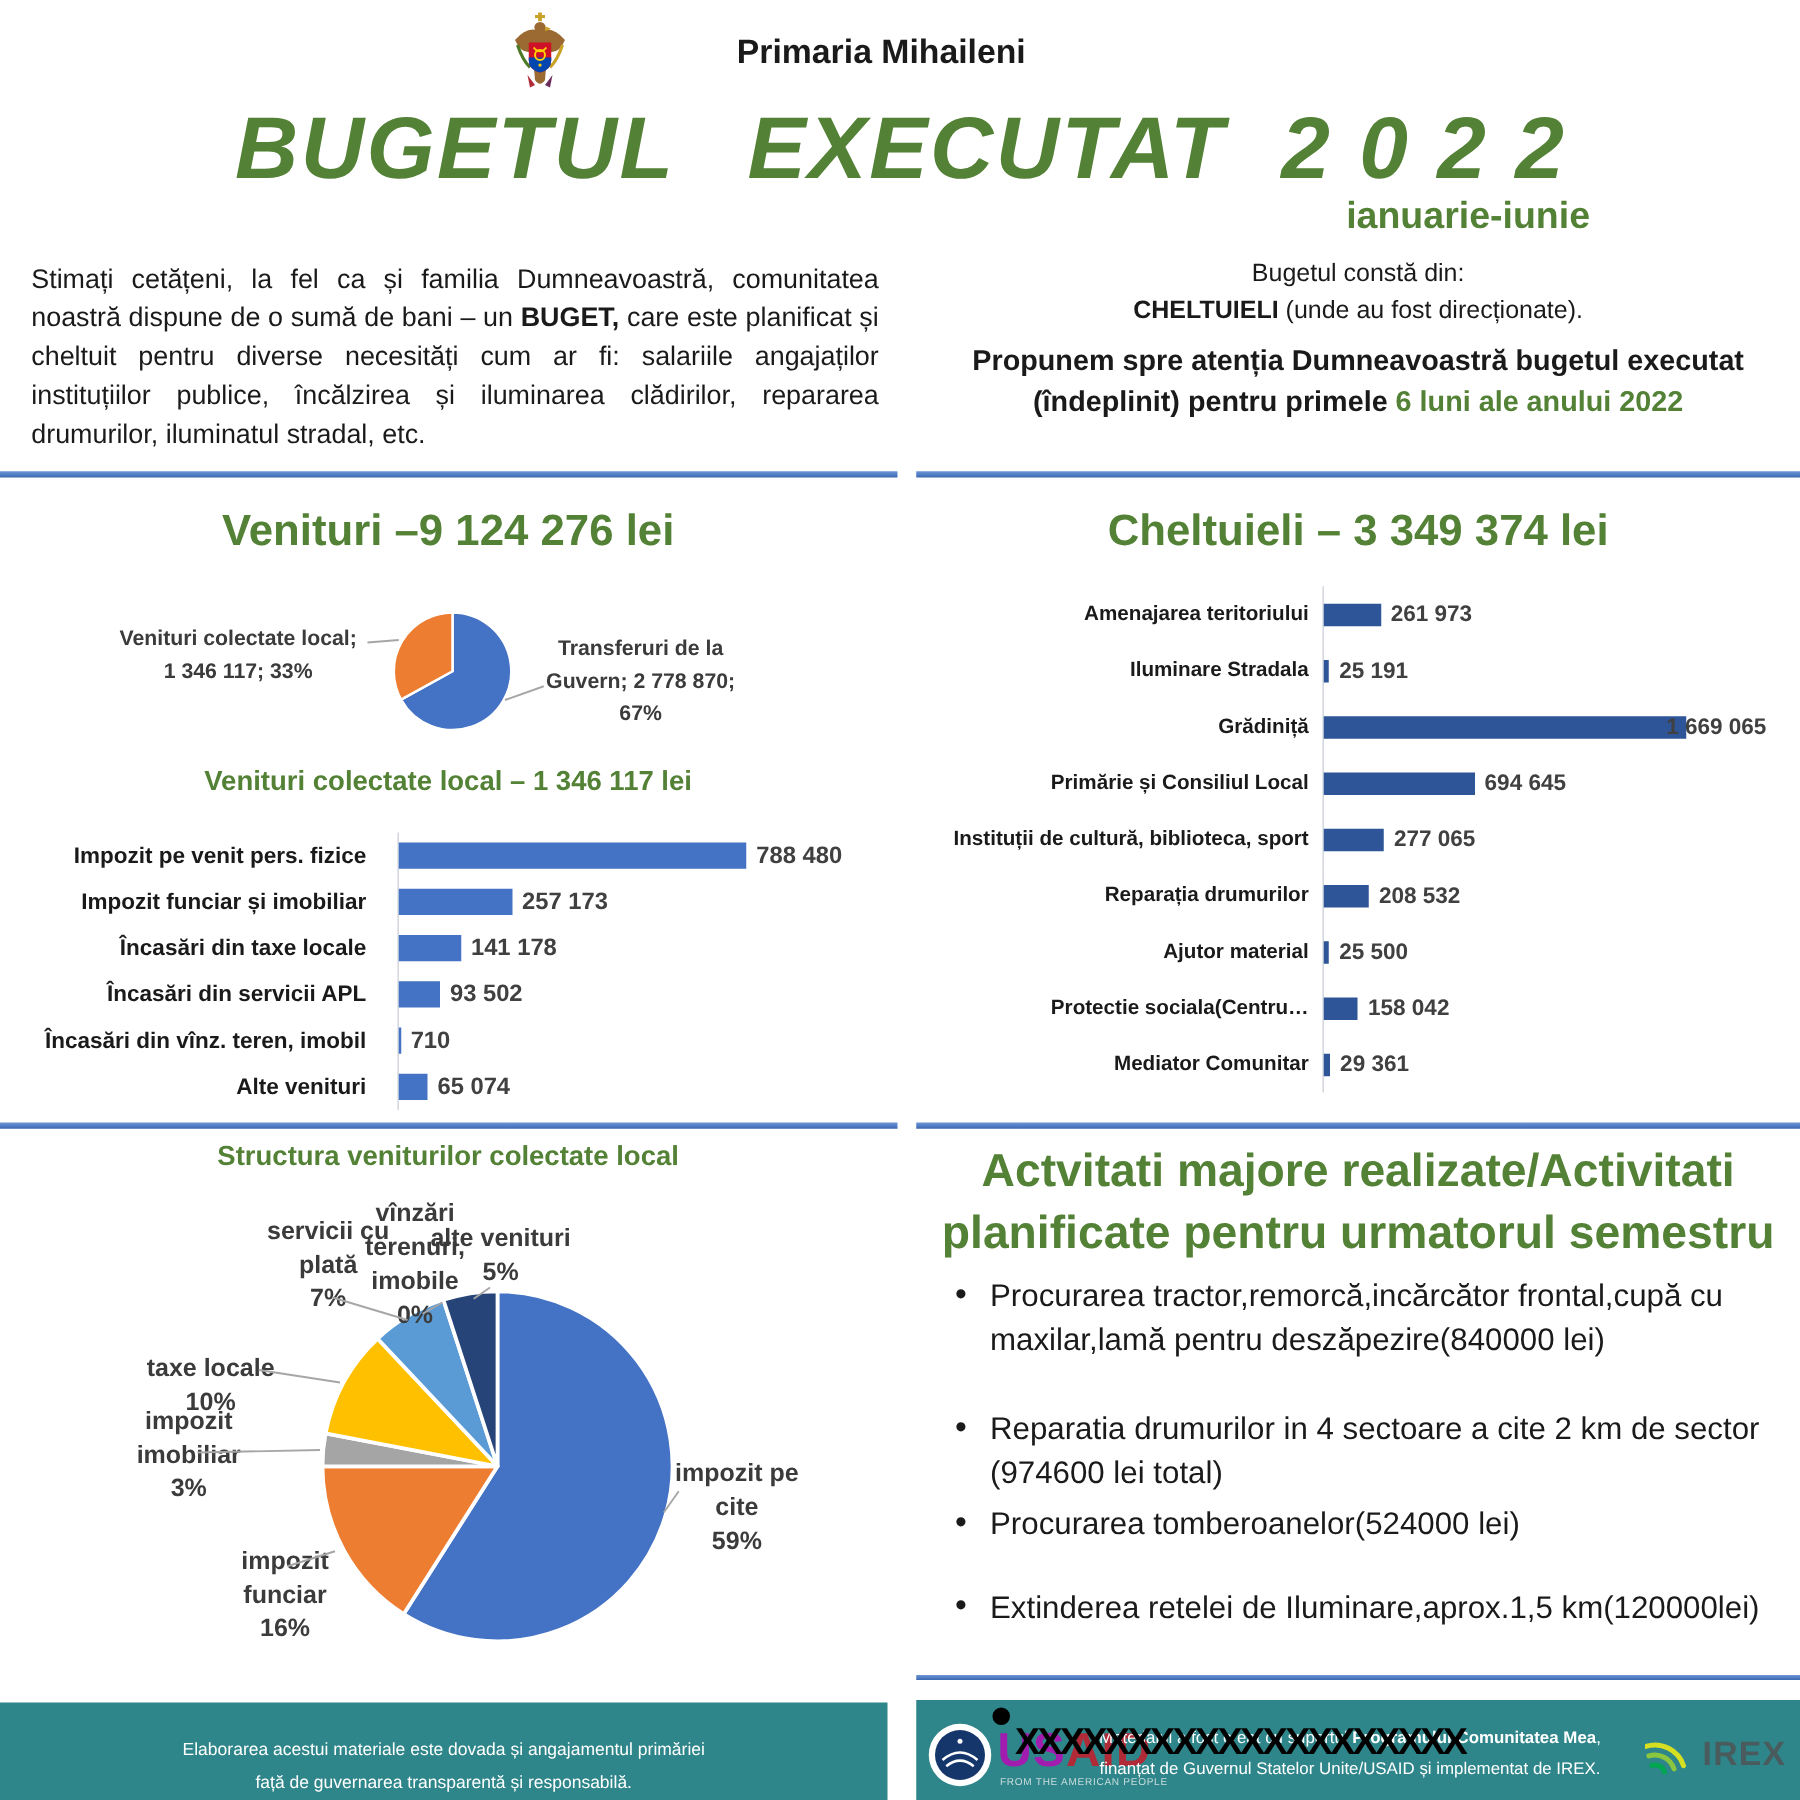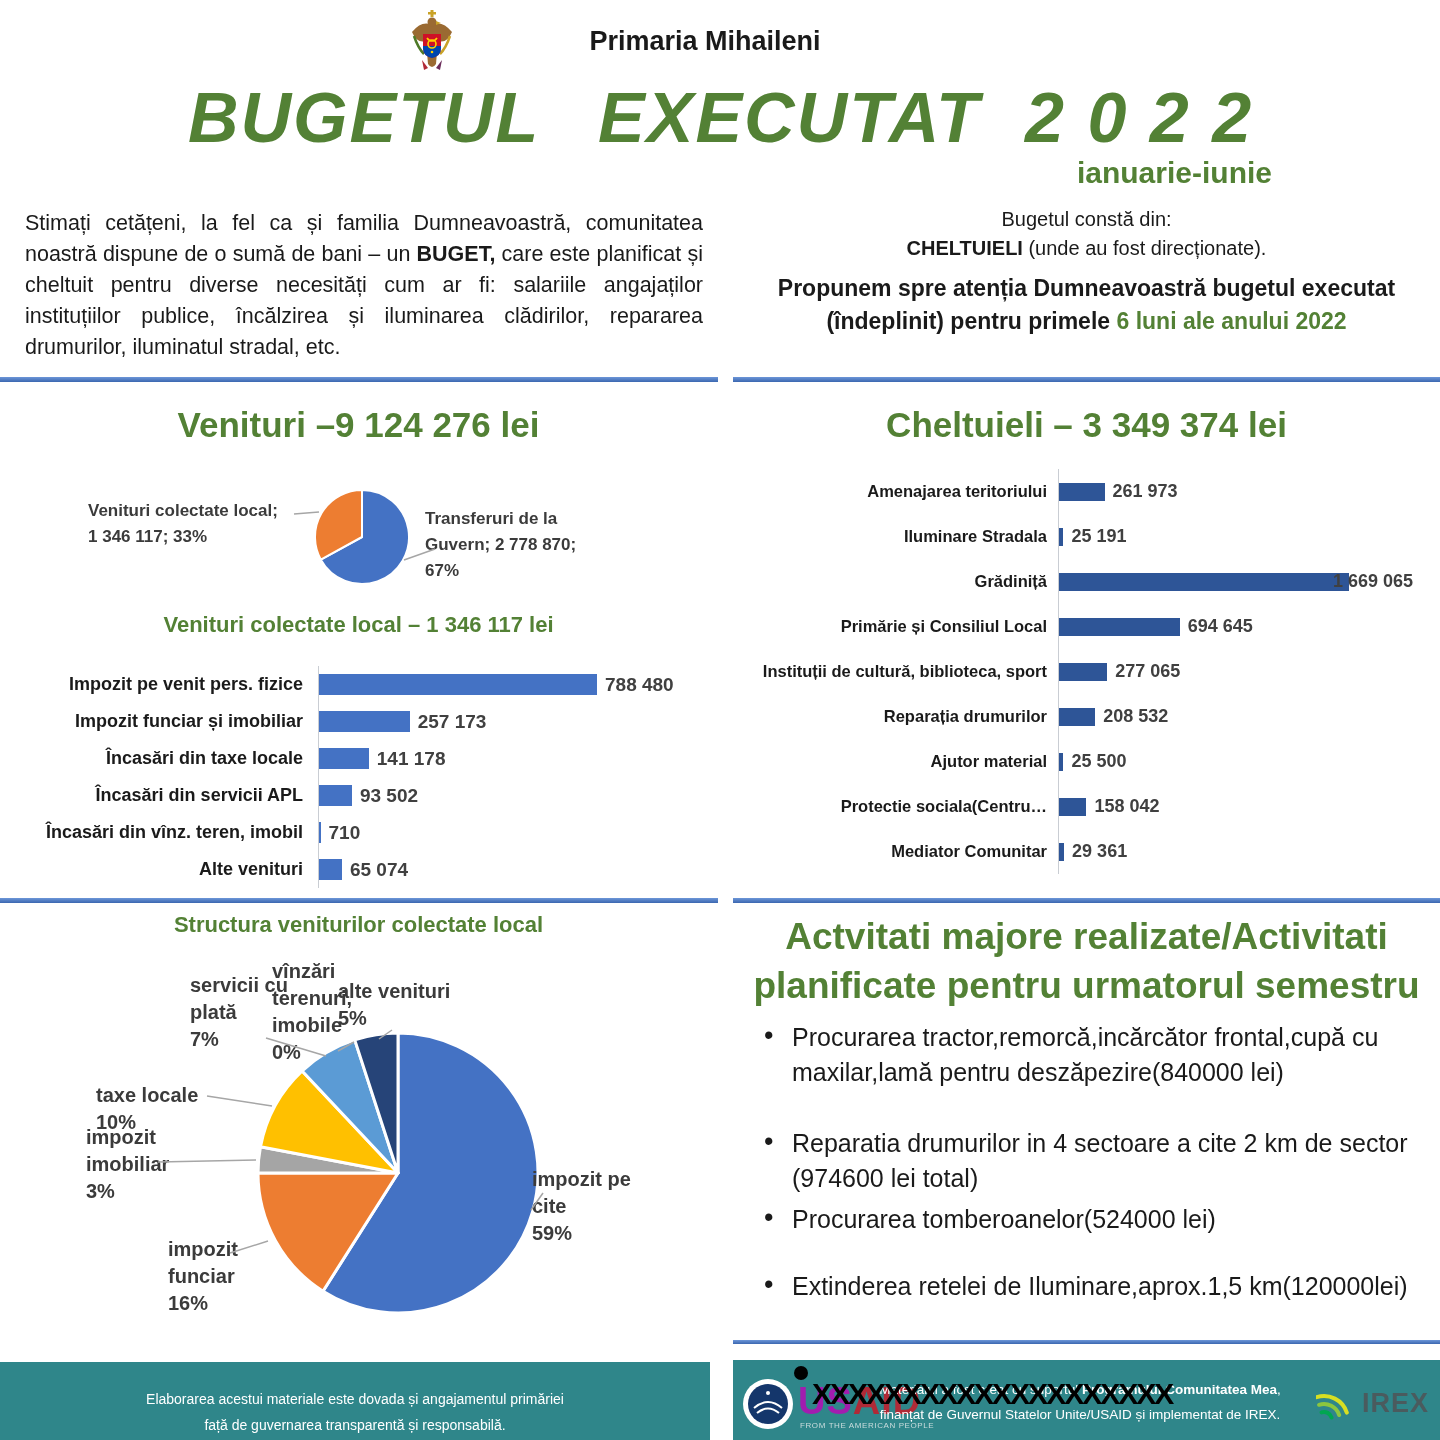--- a/index.html
+++ b/index.html
@@ -26,34 +26,34 @@
   .sec-title{font-weight:700;color:#538135;text-align:center;}
   #venituri-title{left:0;top:405px;width:717px;font-size:35px;}
   #cheltuieli-title{left:733px;top:405px;width:707px;font-size:35px;}
   #venituri-sub{left:0;top:612px;width:717px;font-size:22px;}
   #structura-title{left:0;top:912px;width:717px;font-size:22px;}
 
   
   .brow{display:grid;align-items:center;}
   #venituri-bars{left:10px;top:666px;width:700px;}
   #venituri-bars .brow{grid-template-columns:308px 1fr;height:37px;}
-  #venituri-bars .bcat{font-size:18px;padding-right:15px;}
+  #venituri-bars .bcat{font-size:18px;padding-right:25px;}
   #venituri-bars .bar{height:21px;}
   #venituri-bars .bval{font-size:19px;}
   #cheltuieli-bars{left:718px;top:469px;width:722px;}
   #cheltuieli-bars .brow{grid-template-columns:340px 1fr;height:45px;}
   #cheltuieli-bars .bcat{font-size:16.5px;padding-right:11px;}
   #cheltuieli-bars .bar{height:18px;}
   #cheltuieli-bars .bval{font-size:18px;}
   .bcat{font-weight:700;color:#1a1a1a;display:flex;justify-content:flex-end;white-space:nowrap;align-items:center;}
   .barea{display:flex;align-items:center;height:100%;border-left:1px solid #C9CDD3;}
   .bval{margin-left:8px;font-weight:700;color:#404040;white-space:nowrap;}
 
   
-  .callout{position:absolute;text-align:left;font-weight:700;color:#3B3B3B;}
+  .callout{position:absolute;text-align:center;font-weight:700;color:#3B3B3B;}
   .co1{font-size:17px;line-height:26px;}
   .co2{font-size:20px;line-height:27px;}
 
   
   #activitati-title{left:733px;top:912px;width:707px;font-size:37px;line-height:49px;font-weight:700;color:#538135;text-align:center;}
   #activities-list{left:758px;top:1020px;width:680px;margin:0;padding:0;list-style:none;font-size:25px;line-height:35px;}
   #activities-list li{position:relative;padding-left:34px;}
   #activities-list li::before{content:"\2022";position:absolute;left:6px;top:-2px;font-size:27px;}
   #activities-list li.sp1{margin-bottom:36px;}
   #activities-list li.sp2{margin-bottom:6px;}

